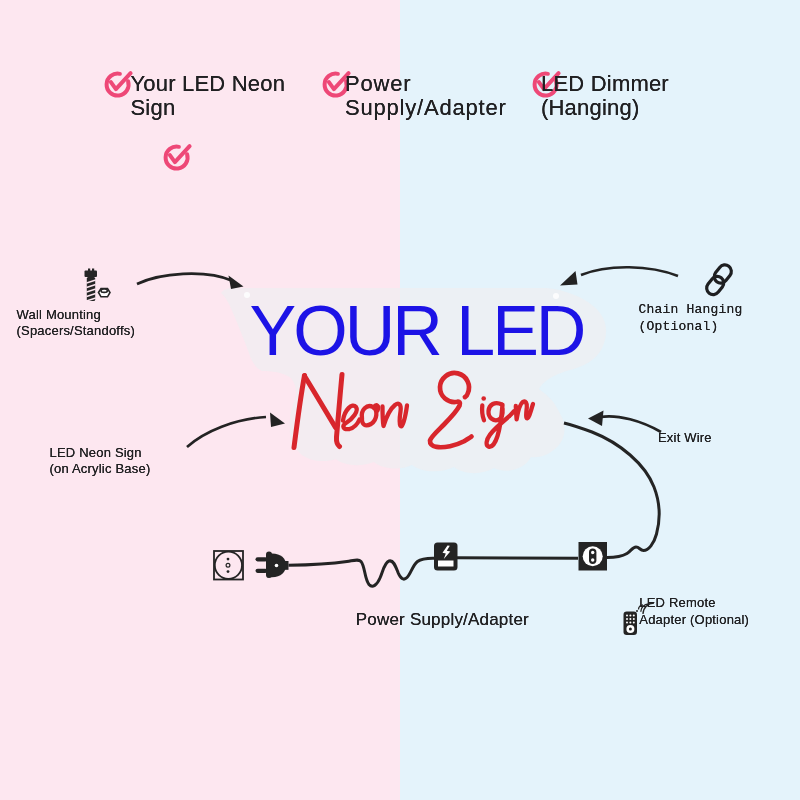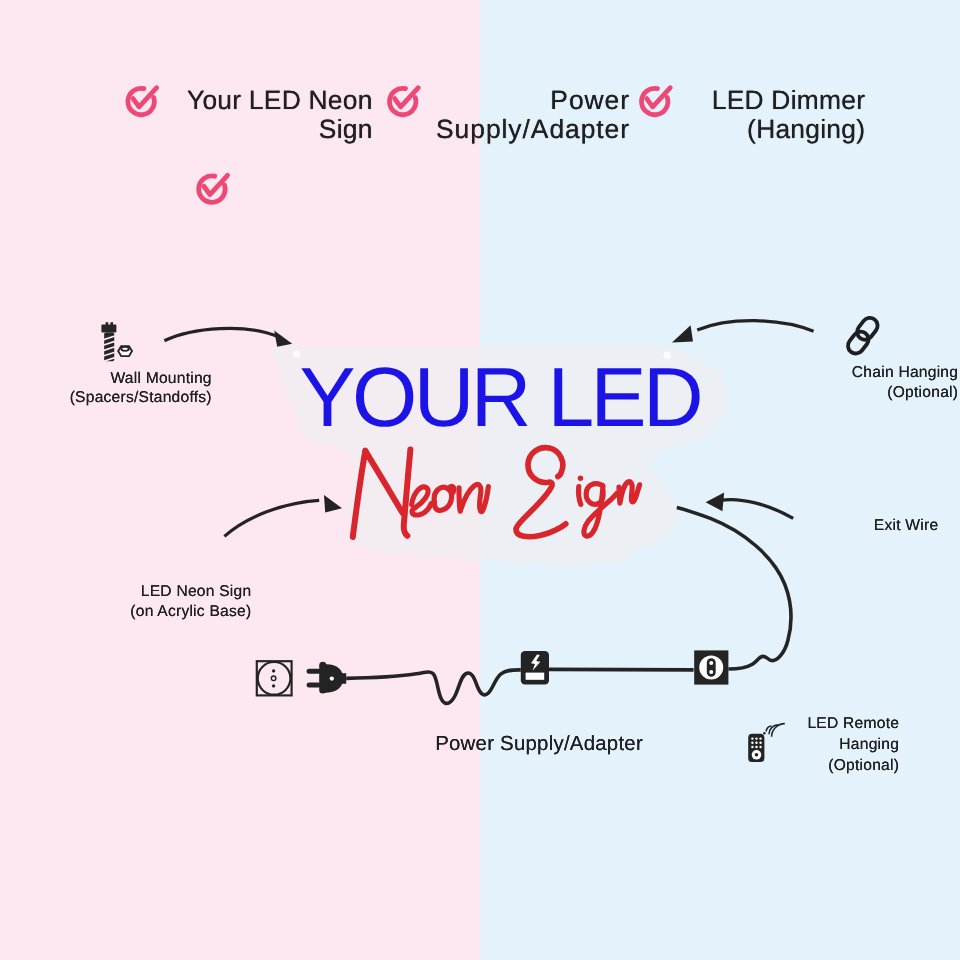--- a/index.html
+++ b/index.html
@@ -1,19 +1,19 @@
 <!DOCTYPE html>
 <html><head>
 <meta charset="utf-8">
 <style>
   html,body{margin:0;padding:0;}
   #stage{position:relative;width:800px;height:800px;overflow:hidden;
     font-family:"Liberation Sans",sans-serif;background:#fde7f0;-webkit-font-smoothing:antialiased;}
   #bgblue{position:absolute;left:400px;top:0;width:400px;height:800px;background:#e4f3fb;}
-  .lbl{position:absolute;color:#202022;text-align:right;letter-spacing:0.2px;}
+  .lbl{position:absolute;color:#202022;text-align:left;letter-spacing:0.2px;}
   .top{font-size:22px;line-height:24px;letter-spacing:0.2px;text-shadow:0 0 0.6px #202022;}
   .sm{font-size:13px;line-height:16.5px;text-shadow:0 0 0.5px #202022;}
   svg{position:absolute;left:0;top:0;}
 </style>
 </head>
 <body>
 <div id="stage">
   <div id="bgblue"></div>
 
   <svg width="800" height="800" viewBox="0 0 800 800">
@@ -166,18 +166,18 @@
       <path d="M515.8 406 C515.9 410.5 516.2 415 516.6 419.3 C518 411 520.5 403.5 523 401.8 C525.5 400.5 527.2 403 526.8 407.5 C526.4 411.5 525.8 415 526.4 417.5 C527.3 420 529.3 416.5 530.7 411.5 C531.5 408.8 532.3 406 533 404"></path>
       <circle cx="483.7" cy="398.5" r="2.3" fill="#d8262c" stroke="none"></circle>
     </g>
   </svg>
 
   <div class="lbl top" style="left:130.5px;top:71.8px;width:180px;">Your LED Neon Sign</div>
   <div class="lbl top" style="left:345px;top:71.8px;width:180px;letter-spacing:0.8px;">Power Supply/Adapter</div>
   <div class="lbl top" style="left:541px;top:71.8px;width:180px;">LED Dimmer (Hanging)</div>
 
   <div class="lbl sm" style="left:16.5px;top:306.5px;width:160px;">Wall Mounting<br>(Spacers/Standoffs)</div>
-  <div class="lbl sm" style="left:49.5px;top:444.5px;width:160px;margin-top:40px;">LED Neon Sign<br>(on Acrylic Base)</div>
-  <div class="lbl sm" style="left:638.5px;top:302.3px;width:160px;">Chain Hanging<br>(Optional)</div>
+  <div class="lbl sm" style="left:49.5px;top:444.5px;width:160px;">LED Neon Sign<br>(on Acrylic Base)</div>
+  <div class="lbl sm" style="left:638.5px;top:302.3px;width:160px;font-family:Liberation Mono, monospace;">Chain Hanging<br>(Optional)</div>
   <div class="lbl sm" style="left:658px;top:429.8px;width:124px;">Exit&nbsp;Wire</div>
   <div class="lbl sm" style="left:355.8px;top:611px;width:180px;font-size:17px;line-height:18px;">Power Supply/Adapter</div>
-  <div class="lbl sm" style="left:639.3px;top:593.5px;width:110px;line-height:17.5px;">LED Remote Hanging (Optional)</div>
+  <div class="lbl sm" style="left:639.3px;top:593.5px;width:110px;line-height:17.5px;">LED Remote Adapter (Optional)</div>
 </div>
 
 </body></html>

